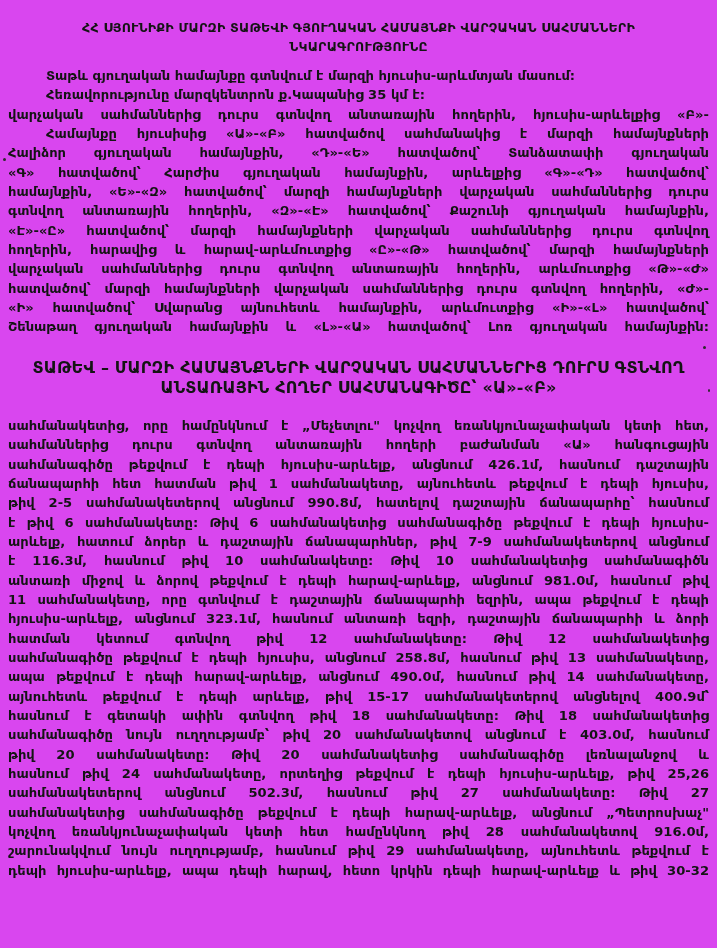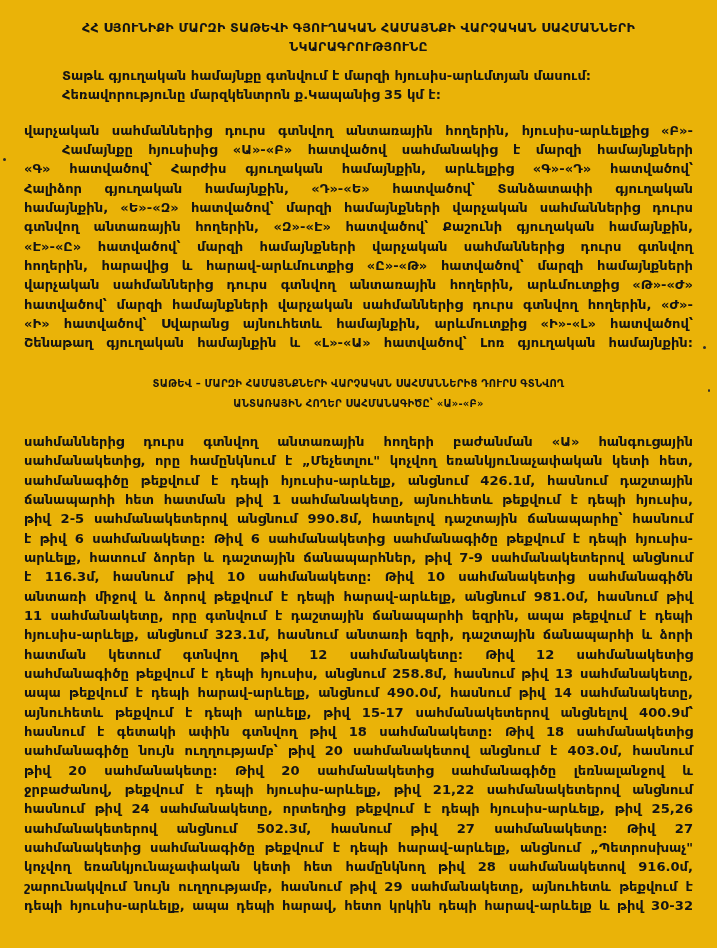--- a/index.html
+++ b/index.html
@@ -1,48 +1,48 @@
 <!DOCTYPE html>
 <html><head>
 <meta charset="utf-8">
 <style>
   html, body { margin: 0; padding: 0; background: #e8e8e8; }
   .page {
     position: relative;
     width: 717px;
     height: 948px;
     margin: 0 auto;
-    background: #eab308;
+    background: #d946ef;
     color: #141414;
     font-family: "DejaVu Sans", sans-serif;
     font-weight: bold;
     overflow: hidden;
     box-sizing: border-box;
     padding: 14px 8px 0 8px;
   }
   .doc-title { margin-top: 4px; }
   .doc-title .tline {
     font-size: 12.6px;
     line-height: 19px;
     letter-spacing: 0.2px;
   }
-  .para { margin: 16px; }
+  .para { margin: 0; }
   .intro { margin-top: 10px; }
   .tline {
     font-size: 13.1px;
     line-height: 19.35px;
     white-space: normal;
   }
   .tline.center { text-align: center; }
   .tline.plain { text-align: left; }
   .tline.justify { text-align: justify; text-align-last: justify; }
   .tline.indent { text-indent: 38px; }
   .section-heading { margin-top: 21px; }
   .section-heading .tline {
-    font-size: 10px;
+    font-size: 16px;
     line-height: 20px;
     letter-spacing: 0.2px;
   }
   .section-paragraph { margin-top: 18px; }
   .artifact {
     position: absolute;
     background: #2a2a2a;
     border-radius: 50%;
   }
   .a1 { left: 3px;  top: 158px; width: 3px; height: 3px; }
@@ -60,57 +60,56 @@
     </div>
 
   <div class="para intro">
       <div class="tline plain indent">Տաթև գյուղական  համայնքը գտնվում է մարզի հյուսիս-արևմտյան մասում:</div>
       <div class="tline plain indent">Հեռավորությունը մարզկենտրոն ք.Կապանից  35 կմ է:</div>
     </div>
 
   <div class="para boundary-paragraph">
       <div class="tline justify">վարչական սահմաններից դուրս գտնվող անտառային հողերին, հյուսիս-արևելքից «Բ»-</div>
       <div class="tline justify indent">Համայնքը հյուսիսից «Ա»-«Բ» հատվածով  սահմանակից է մարզի համայնքների</div>
+      <div class="tline justify">Հալիձոր գյուղական համայնքին, «Դ»-«Ե» հատվածով՝ Տանձատափի գյուղական</div>
       <div class="tline justify">«Գ» հատվածով՝ Հարժիս գյուղական համայնքին, արևելքից «Գ»-«Դ» հատվածով՝</div>
-      <div class="tline justify">Հալիձոր գյուղական համայնքին, «Դ»-«Ե» հատվածով՝ Տանձատափի գյուղական</div>
       <div class="tline justify">համայնքին, «Ե»-«Զ» հատվածով՝ մարզի համայնքների վարչական սահմաններից դուրս</div>
       <div class="tline justify">գտնվող անտառային հողերին, «Զ»-«Է» հատվածով՝ Քաշունի գյուղական համայնքին,</div>
       <div class="tline justify">«Է»-«Ը» հատվածով՝ մարզի համայնքների վարչական սահմաններից դուրս գտնվող</div>
       <div class="tline justify">հողերին, հարավից և հարավ-արևմուտքից «Ը»-«Թ» հատվածով՝ մարզի համայնքների</div>
       <div class="tline justify">վարչական սահմաններից դուրս գտնվող անտառային հողերին, արևմուտքից «Թ»-«Ժ»</div>
       <div class="tline justify">հատվածով՝ մարզի համայնքների վարչական սահմաններից դուրս գտնվող հողերին, «Ժ»-</div>
       <div class="tline justify">«Ի» հատվածով՝ Սվարանց այնուհետև  համայնքին, արևմուտքից «Ի»-«Լ» հատվածով՝</div>
       <div class="tline justify">Շենաթաղ գյուղական համայնքին և «Լ»-«Ա» հատվածով՝ Լոռ գյուղական  համայնքին:</div>
     </div>
 
   <div class="section-heading">
       <div class="tline center">ՏԱԹԵՎ – ՄԱՐԶԻ ՀԱՄԱՅՆՔՆԵՐԻ ՎԱՐՉԱԿԱՆ ՍԱՀՄԱՆՆԵՐԻՑ ԴՈՒՐՍ  ԳՏՆՎՈՂ</div>
       <div class="tline center">ԱՆՏԱՌԱՅԻՆ ՀՈՂԵՐ ՍԱՀՄԱՆԱԳԻԾԸ՝  «Ա»-«Բ»</div>
     </div>
 
   <div class="para section-paragraph">
+      <div class="tline justify">սահմանակետից, որը համընկնում է „Մեչետլու" կոչվող եռանկյունաչափական կետի հետ,</div>
       <div class="tline justify">սահմաններից դուրս գտնվող անտառային հողերի բաժանման «Ա» հանգուցային</div>
-      <div class="tline justify">սահմանակետից, որը համընկնում է „Մեչետլու" կոչվող եռանկյունաչափական կետի հետ,</div>
       <div class="tline justify">սահմանագիծը թեքվում է դեպի հյուսիս-արևելք, անցնում 426.1մ, հասնում դաշտային</div>
       <div class="tline justify">ճանապարհի հետ հատման թիվ 1 սահմանակետը, այնուհետև թեքվում է դեպի հյուսիս,</div>
       <div class="tline justify">թիվ 2-5 սահմանակետերով անցնում 990.8մ, հատելով դաշտային ճանապարհը՝ հասնում</div>
       <div class="tline justify">է թիվ 6 սահմանակետը: Թիվ 6 սահմանակետից սահմանագիծը թեքվում է դեպի հյուսիս-</div>
       <div class="tline justify">արևելք, հատում ձորեր և դաշտային ճանապարհներ, թիվ 7-9 սահմանակետերով անցնում</div>
       <div class="tline justify">է 116.3մ, հասնում թիվ 10 սահմանակետը: Թիվ 10 սահմանակետից սահմանագիծն</div>
       <div class="tline justify">անտառի միջով և ձորով թեքվում է դեպի հարավ-արևելք, անցնում 981.0մ, հասնում թիվ</div>
       <div class="tline justify">11 սահմանակետը, որը գտնվում է դաշտային ճանապարհի եզրին, ապա թեքվում է դեպի</div>
       <div class="tline justify">հյուսիս-արևելք, անցնում 323.1մ, հասնում անտառի եզրի, դաշտային ճանապարհի և ձորի</div>
       <div class="tline justify">հատման կետում գտնվող թիվ 12 սահմանակետը: Թիվ 12 սահմանակետից</div>
       <div class="tline justify">սահմանագիծը թեքվում է դեպի հյուսիս, անցնում 258.8մ, հասնում թիվ 13 սահմանակետը,</div>
       <div class="tline justify">ապա թեքվում է դեպի հարավ-արևելք, անցնում 490.0մ, հասնում թիվ 14 սահմանակետը,</div>
       <div class="tline justify">այնուհետև թեքվում է դեպի արևելք, թիվ 15-17 սահմանակետերով անցնելով 400.9մ՝</div>
       <div class="tline justify">հասնում է գետակի ափին գտնվող թիվ 18 սահմանակետը: Թիվ 18 սահմանակետից</div>
       <div class="tline justify">սահմանագիծը նույն ուղղությամբ՝ թիվ 20 սահմանակետով անցնում է 403.0մ, հասնում</div>
       <div class="tline justify">թիվ 20 սահմանակետը: Թիվ 20 սահմանակետից սահմանագիծը լեռնալանջով և</div>
-      <div class="tline justify">ջրբաժանով, թեքվում է դեպի հյուսիս-արևելք, թիվ 21,22 սահմանակետերով անցնում</div>
       <div class="tline justify">հասնում թիվ 24 սահմանակետը, որտեղից թեքվում է դեպի հյուսիս-արևելք, թիվ 25,26</div>
       <div class="tline justify">սահմանակետերով անցնում 502.3մ, հասնում թիվ 27 սահմանակետը: Թիվ 27</div>
       <div class="tline justify">սահմանակետից սահմանագիծը թեքվում է դեպի հարավ-արևելք, անցնում „Պետրոսխաչ"</div>
       <div class="tline justify">կոչվող եռանկյունաչափական կետի հետ համընկնող թիվ 28 սահմանակետով 916.0մ,</div>
       <div class="tline justify">շարունակվում նույն ուղղությամբ, հասնում թիվ 29 սահմանակետը, այնուհետև թեքվում է</div>
       <div class="tline justify">դեպի հյուսիս-արևելք, ապա դեպի հարավ, հետո կրկին դեպի հարավ-արևելք և թիվ 30-32</div>
     </div>
 
   <span class="artifact a1"></span>
   <span class="artifact a2"></span>

